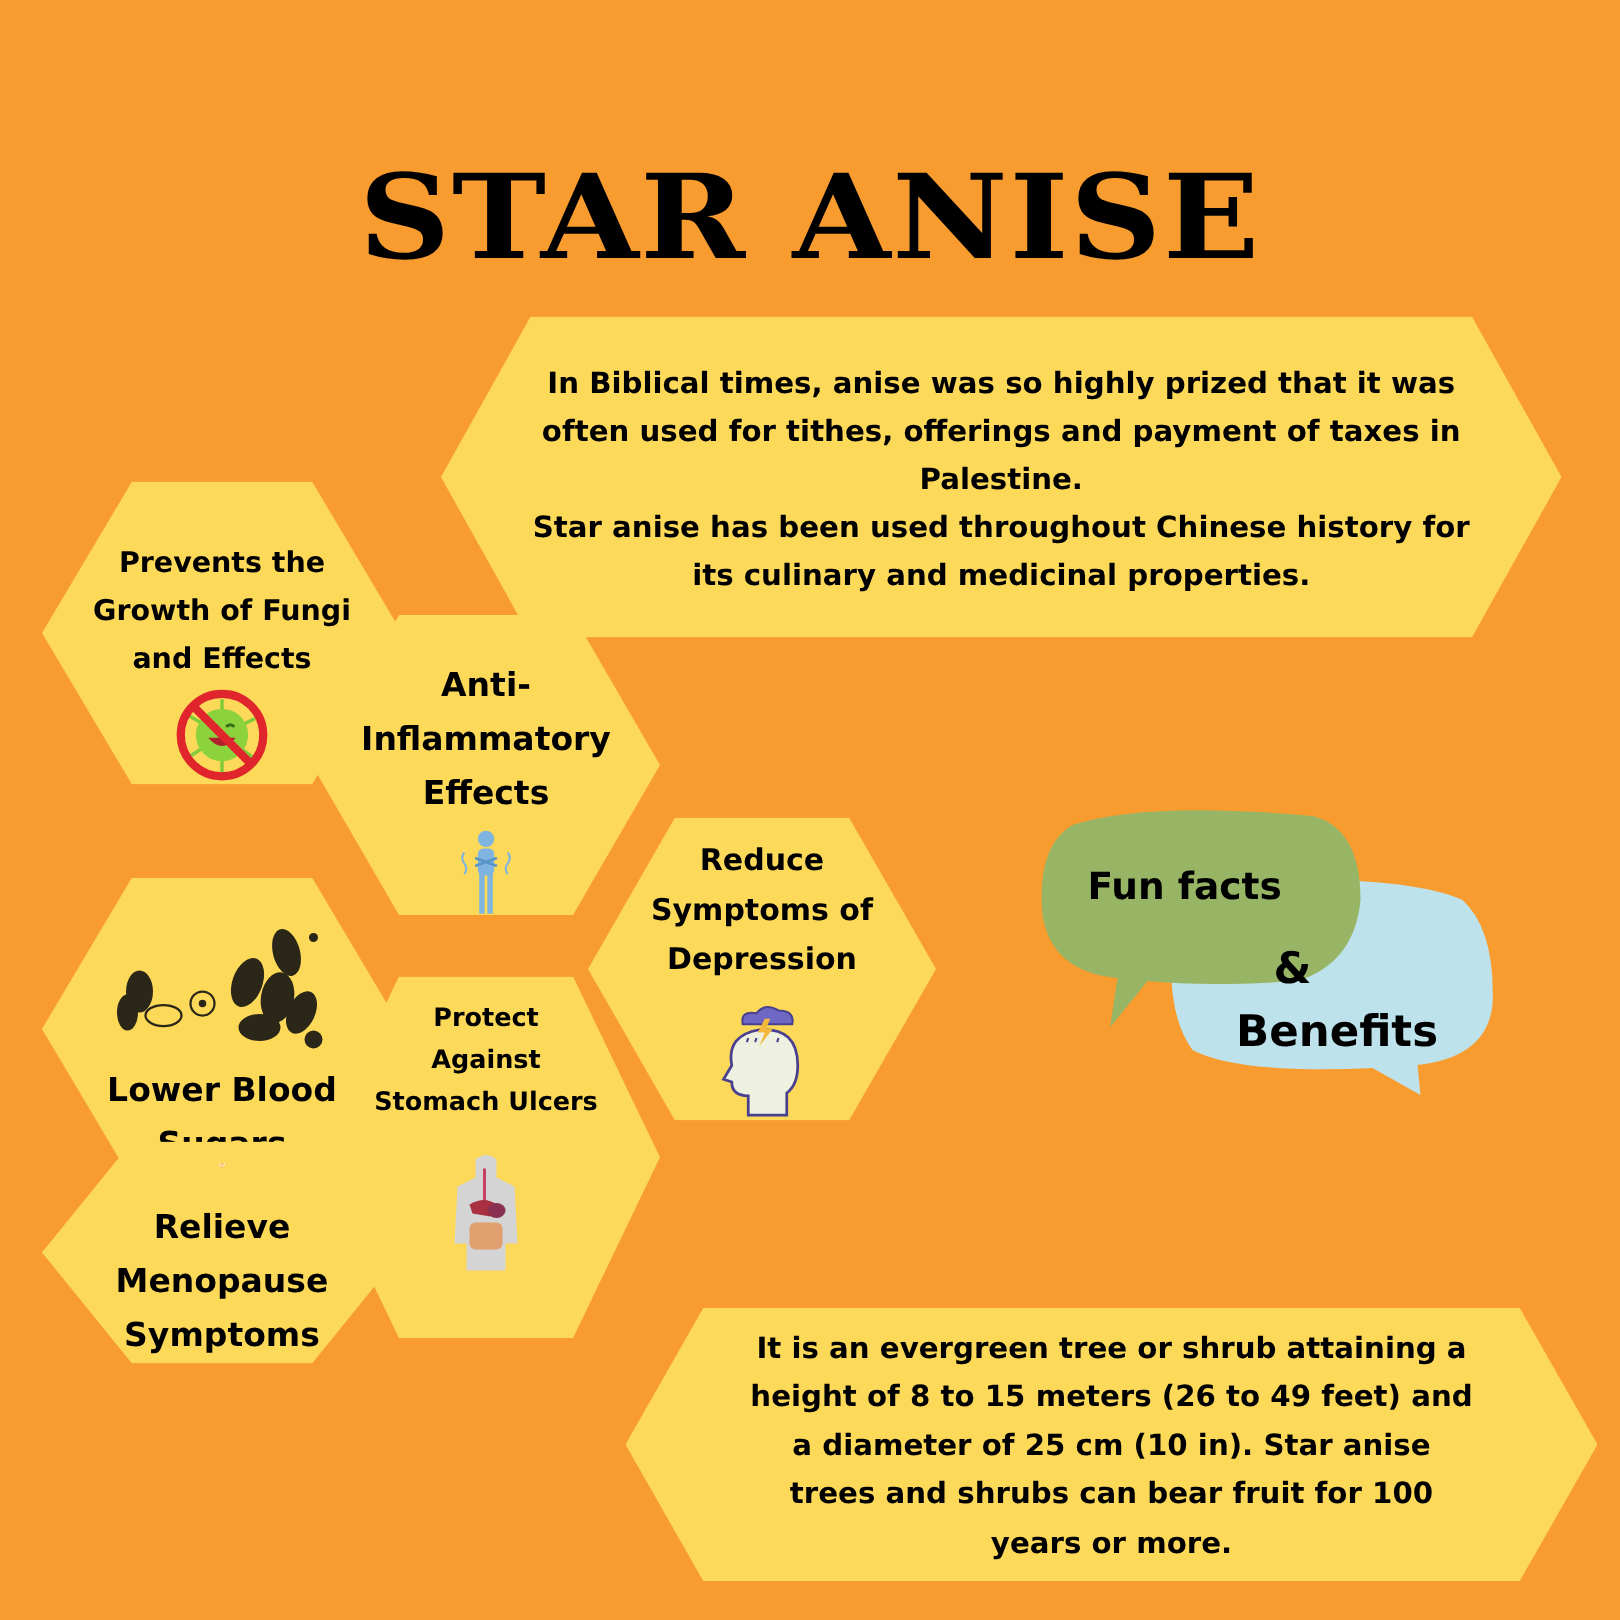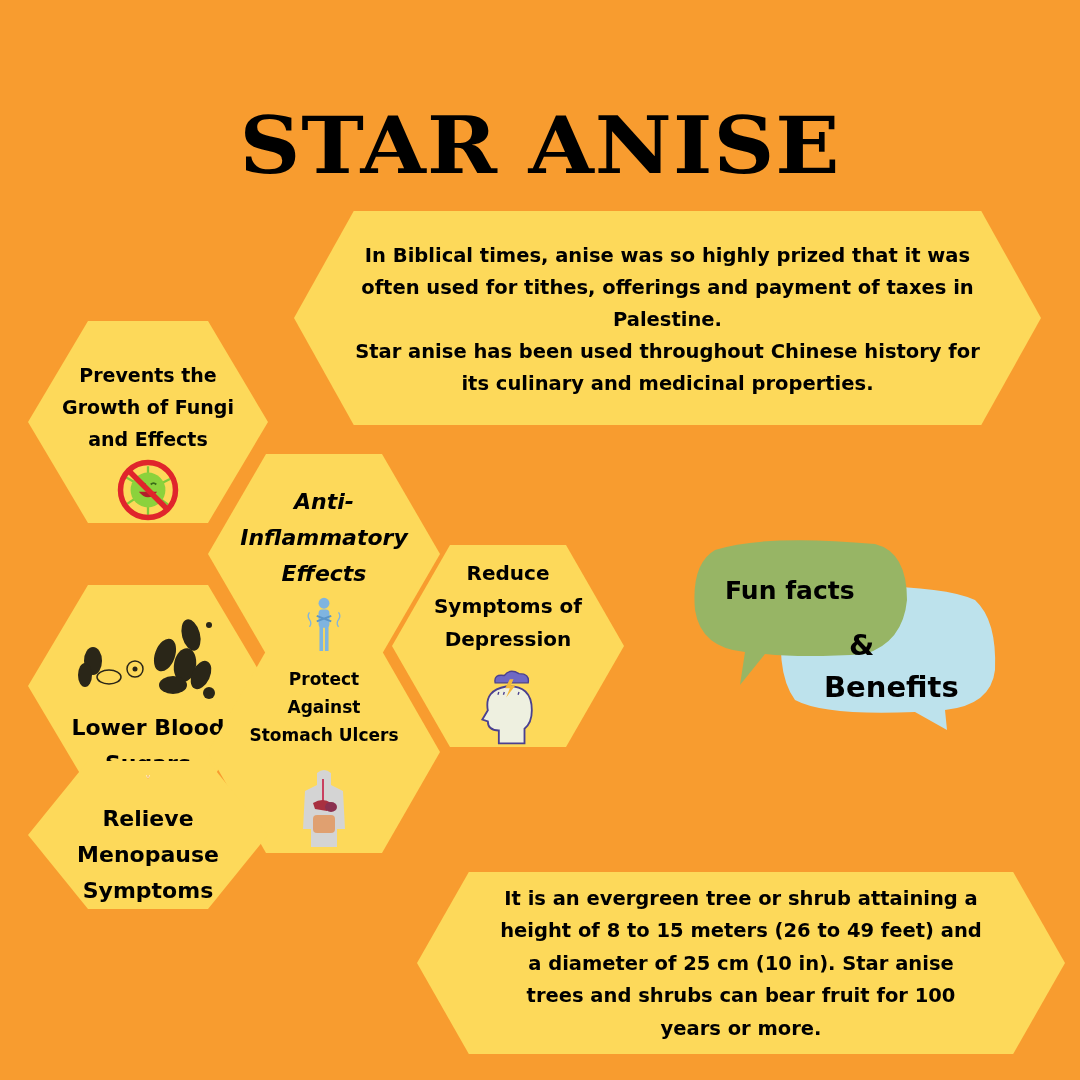--- a/index.html
+++ b/index.html
@@ -68,21 +68,21 @@
         <line x1="36" y1="36" x2="12" y2="22"></line>
     </g>
     <circle cx="36" cy="36" r="19" fill="#8BD23C"></circle>
     <path d="M26 38 Q36 50 46 38 Z" fill="#B0202A"></path>
     <path d="M27 30 q3 -3 6 0 M39 30 q3 -3 6 0" stroke="#3A6B1A" stroke-width="2" fill="none"></path>
     <circle cx="36" cy="36" r="30" fill="none" stroke="#E0252C" stroke-width="6"></circle>
     <line x1="15" y1="15" x2="57" y2="57" stroke="#E0252C" stroke-width="6"></line>
   </svg>
 </div>
 
-<div class="hex" style="left:208px; top:454px; width:232px; height:200px; justify-content:flex-start;font-style:italic;">
+<div class="hex" style="left:208px; top:410px; width:232px; height:200px; justify-content:flex-start;">
   <div class="txt" style="font-size:22px; margin-top:30px; line-height:36px;">
     <div>Anti-</div>
     <div>Inflammatory</div>
     <div>Effects</div>
   </div>
   <svg width="44" height="64" viewBox="0 0 44 64" style="margin-top:4px;">
     <circle cx="22" cy="8" r="6" fill="#7FB4E0"></circle>
     <rect x="16" y="15" width="12" height="20" rx="4" fill="#7FB4E0"></rect>
     <rect x="17" y="33" width="4" height="30" fill="#7FB4E0"></rect>
     <rect x="23" y="33" width="4" height="30" fill="#7FB4E0"></rect>
@@ -121,21 +121,21 @@
     <div>Depression</div>
   </div>
   <svg width="64" height="84" viewBox="0 0 64 84" style="margin-top:14px;">
     <path d="M22 80 L22 66 Q10 66 10 56 L4 54 L10 44 Q6 22 30 18 Q58 16 58 44 Q58 58 50 64 L50 80 Z" fill="#EEF0E0" stroke="#4A4090" stroke-width="2"></path>
     <path d="M18 14 Q16 4 28 6 Q34 -2 44 4 Q56 4 54 14 Z" fill="#6E68C4" stroke="#4A4090" stroke-width="1.5"></path>
     <path d="M34 10 L29 20 L34 20 L30 30 L40 17 L35 17 L38 10 Z" fill="#F4B93A"></path>
     <path d="M22 24 l-1 3 M28 24 l-1 3 M44 24 l-1 3" stroke="#4A4090" stroke-width="1.5"></path>
   </svg>
 </div>
 
-<div class="hex" style="left:208px; top:651px; width:232px; height:202px; justify-content:flex-start;">
+<div class="hex" style="left:208px; top:651px; width:232px; height:241px; justify-content:flex-start;">
   <div class="txt" style="font-size:17px; margin-top:14px; line-height:28px;">
     <div>Protect</div>
     <div>Against</div>
     <div>Stomach Ulcers</div>
   </div>
   <svg width="50" height="80" viewBox="0 0 50 80" style="margin-top:20px;">
     <path d="M18 4 Q25 -2 32 4 L32 16 L44 22 L46 60 L38 60 L38 78 L12 78 L12 60 L4 60 L6 22 L18 16 Z" fill="#D4D4D4"></path>
     <path d="M24 10 L24 34" stroke="#C94060" stroke-width="2"></path>
     <path d="M14 34 Q24 28 32 34 L28 42 L16 40 Z" fill="#A83040"></path>
     <ellipse cx="32" cy="38" rx="6" ry="5" fill="#8A3050"></ellipse>

